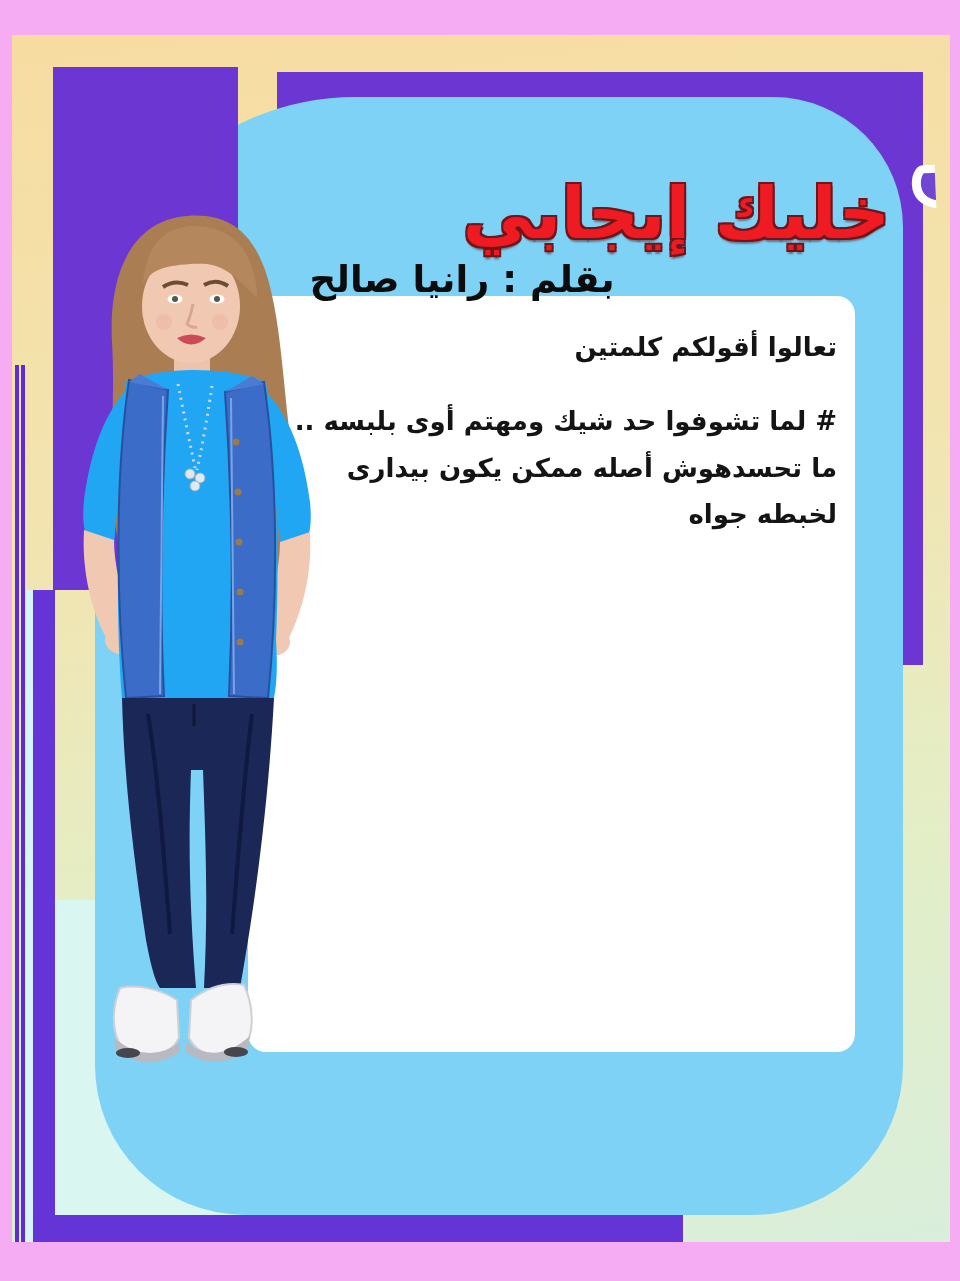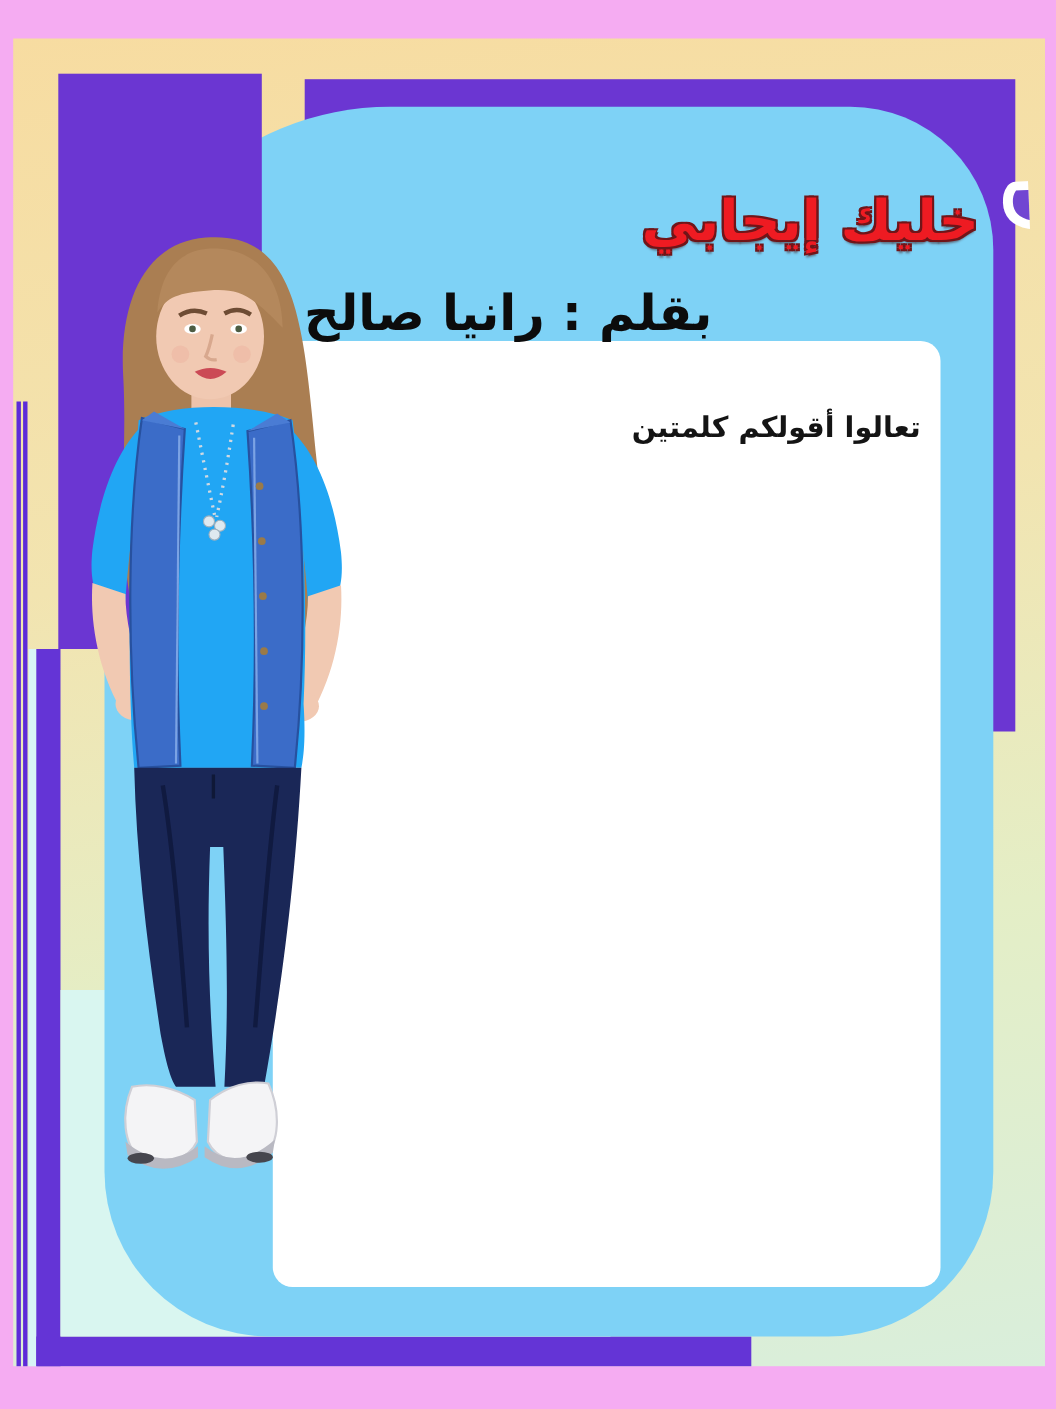--- a/index.html
+++ b/index.html
@@ -16,32 +16,32 @@
   .stripe-1{left:15px;} .stripe-2{left:21px;}
   .cyan-strip{left:26px;top:590px;width:8px;height:652px;background:#d8f5f6;}
   .vbar{left:33px;top:590px;width:22px;height:652px;background:#6434d6;}
   .hbar{left:33px;top:1215px;width:650px;height:27px;background:#6434d6;}
   .cyan-inset{left:55px;top:900px;width:500px;height:315px;background:#d9f6f0;}
   .purple-right{left:277px;top:72px;width:646px;height:593px;background:#6b36d2;}
   .blue-panel{left:95px;top:97px;width:808px;height:1118px;background:#7ed2f6;
     border-radius:260px 130px 150px 150px;}
   .purple-left{left:53px;top:67px;width:185px;height:523px;background:#6b36d2;}
   
-  .white-card{left:248px;top:310px;width:607px;height:860px;background:#ffffff;
-    border-radius:18px;box-sizing:border-box;padding:56px 18px 18px 26px;
+  .white-card{left:248px;top:296px;width:607px;height:756px;background:#ffffff;
+    border-radius:18px;box-sizing:border-box;padding:28px 18px 18px 26px;
     direction:rtl;text-align:right;color:#141414;overflow:hidden;}
   .white-card p{margin:0 0 27px 0;font-size:26px;font-weight:bold;line-height:1.8;}
   
   .mag-title-svg{left:22px;top:56px;width:912px;height:210px;transform:rotate(-2.4deg);}
   .mag-title-svg text{font-family:"DejaVu Sans",sans-serif;font-weight:bold;}
-  .article-title{right:70px;top:172px;font-size:51px;font-weight:bold;color:#ee1b22;
+  .article-title{right:70px;top:172px;font-size:71px;font-weight:bold;color:#ee1b22;
     direction:rtl;white-space:nowrap;
     text-shadow:2px 2px 0 #701519,-2px 2px 0 #701519,2px -2px 0 #701519,
                 -2px -2px 0 #701519,0 4px 2px rgba(60,10,10,.45);}
-  .byline{left:252px;top:258px;width:420px;text-align:center;font-size:45px;
+  .byline{left:252px;top:258px;width:420px;text-align:center;font-size:37px;
     font-weight:bold;color:#0c0c0c;direction:rtl;white-space:nowrap;}
   .woman-svg{left:28px;top:210px;width:318px;height:892px;}
 </style>
 </head>
 <body>
 
 <div class="canvas">
 
   <div class="abs bg-inner"></div>
   <div class="abs stripe-thin stripe-1"></div>
@@ -49,20 +49,21 @@
   <div class="abs cyan-strip"></div>
   <div class="abs vbar"></div>
   <div class="abs hbar"></div>
   <div class="abs purple-right"></div>
   <div class="abs cyan-inset"></div>
   <div class="abs blue-panel"></div>
   <div class="abs purple-left"></div>
 
   <div class="abs white-card">
     <p>تعالوا أقولكم كلمتين</p>
+    <p># لما تشوفوا حد شيك  ومهتم أوى بلبسه .. ما تحسدهوش أصله ممكن يكون بيدارى لخبطه جواه</p>
 
   </div>
 
   <svg class="abs woman-svg" viewBox="0 0 318 892">
 
     <path d="M159,6 C105,10 80,62 84,132 C88,202 78,262 90,332 C98,374 116,394 142,390 L150,330 L144,210 L160,168 L228,170 C236,240 242,312 226,372 L252,384 C268,342 268,280 260,210 C254,150 251,118 245,90 C233,28 206,2 159,6 Z" fill="#aa7e52"></path>
 
     <rect x="146" y="142" width="36" height="32" fill="#edc3ab"></rect>
 
     <ellipse cx="163" cy="96" rx="49" ry="57" fill="#f1c9b2"></ellipse>

